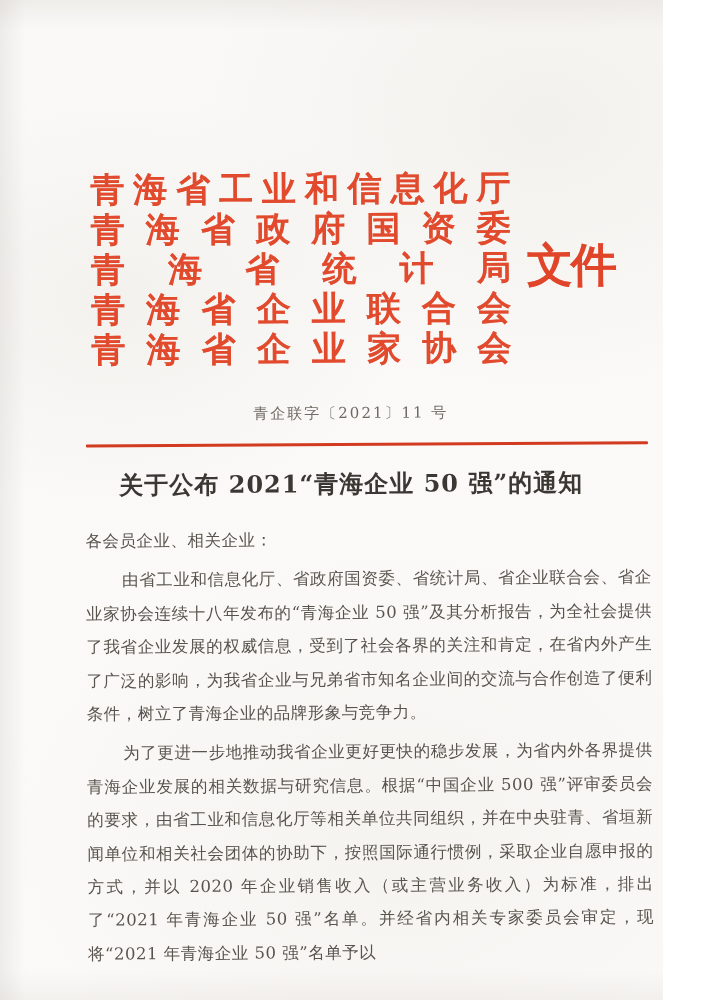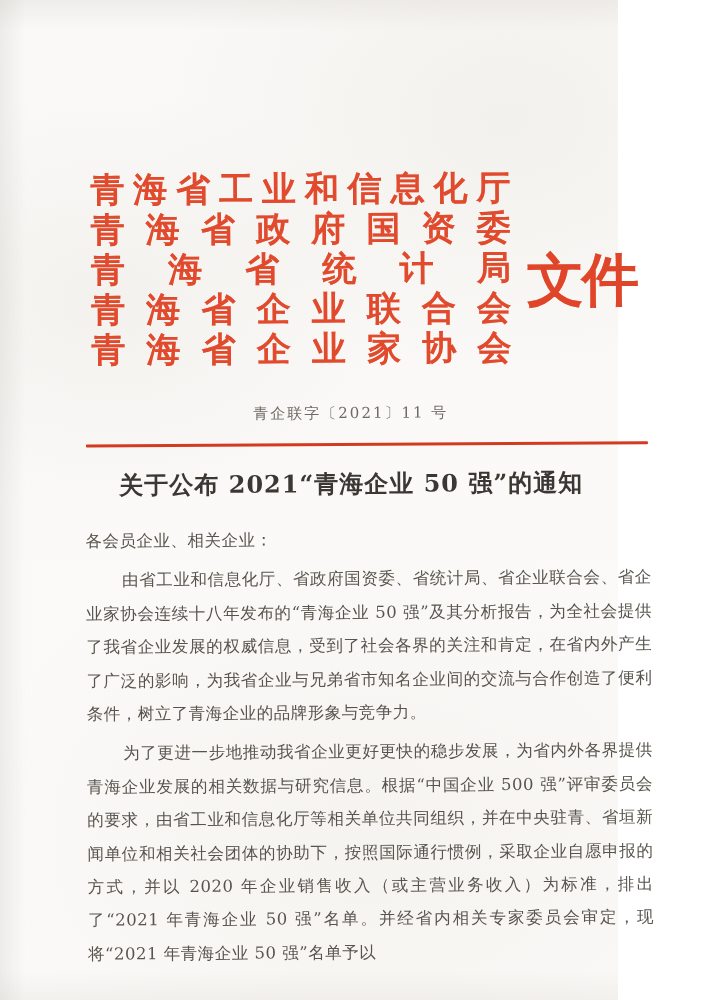--- a/index.html
+++ b/index.html
@@ -13,20 +13,21 @@
   
   .sheet {
     position: relative;
     width: 618px;
     height: 1000px;
     background:
       radial-gradient(ellipse 420px 300px at 18% 30%, rgba(210,205,196,0.18), rgba(0,0,0,0) 70%),
       radial-gradient(ellipse 500px 380px at 82% 12%, rgba(214,208,198,0.20), rgba(0,0,0,0) 72%),
       radial-gradient(ellipse 560px 420px at 60% 85%, rgba(216,210,200,0.16), rgba(0,0,0,0) 75%),
       linear-gradient(180deg, #efedea 0%, #faf9f7 3%, #fbfaf8 97%, #f3f1ee 100%);
+    padding-left: 45px;
   }
   .sheet::before {
     
     content: "";
     position: absolute;
     left: 0; top: 0; bottom: 0;
     width: 26px;
     background: linear-gradient(90deg, rgba(120,115,108,0.10), rgba(0,0,0,0));
     pointer-events: none;
   }
@@ -57,22 +58,22 @@
     text-align: justify;
     text-align-last: justify;
     text-justify: inter-character;
     white-space: nowrap;
     letter-spacing: 0;
     text-shadow: 0 0 0.5px rgba(225,74,45,0.55);
   }
   .doc-type {
     position: absolute;
     left: 436px;
-    top: 76px;
-    font-size: 57px;
+    top: 68px;
+    font-size: 46px;
     font-weight: bold;
     color: #e0452a;
     letter-spacing: -2px;
     white-space: nowrap;
     text-shadow: 0 0 0.5px rgba(224,69,42,0.55);
   }
 
   
   .doc-number {
     position: absolute;

